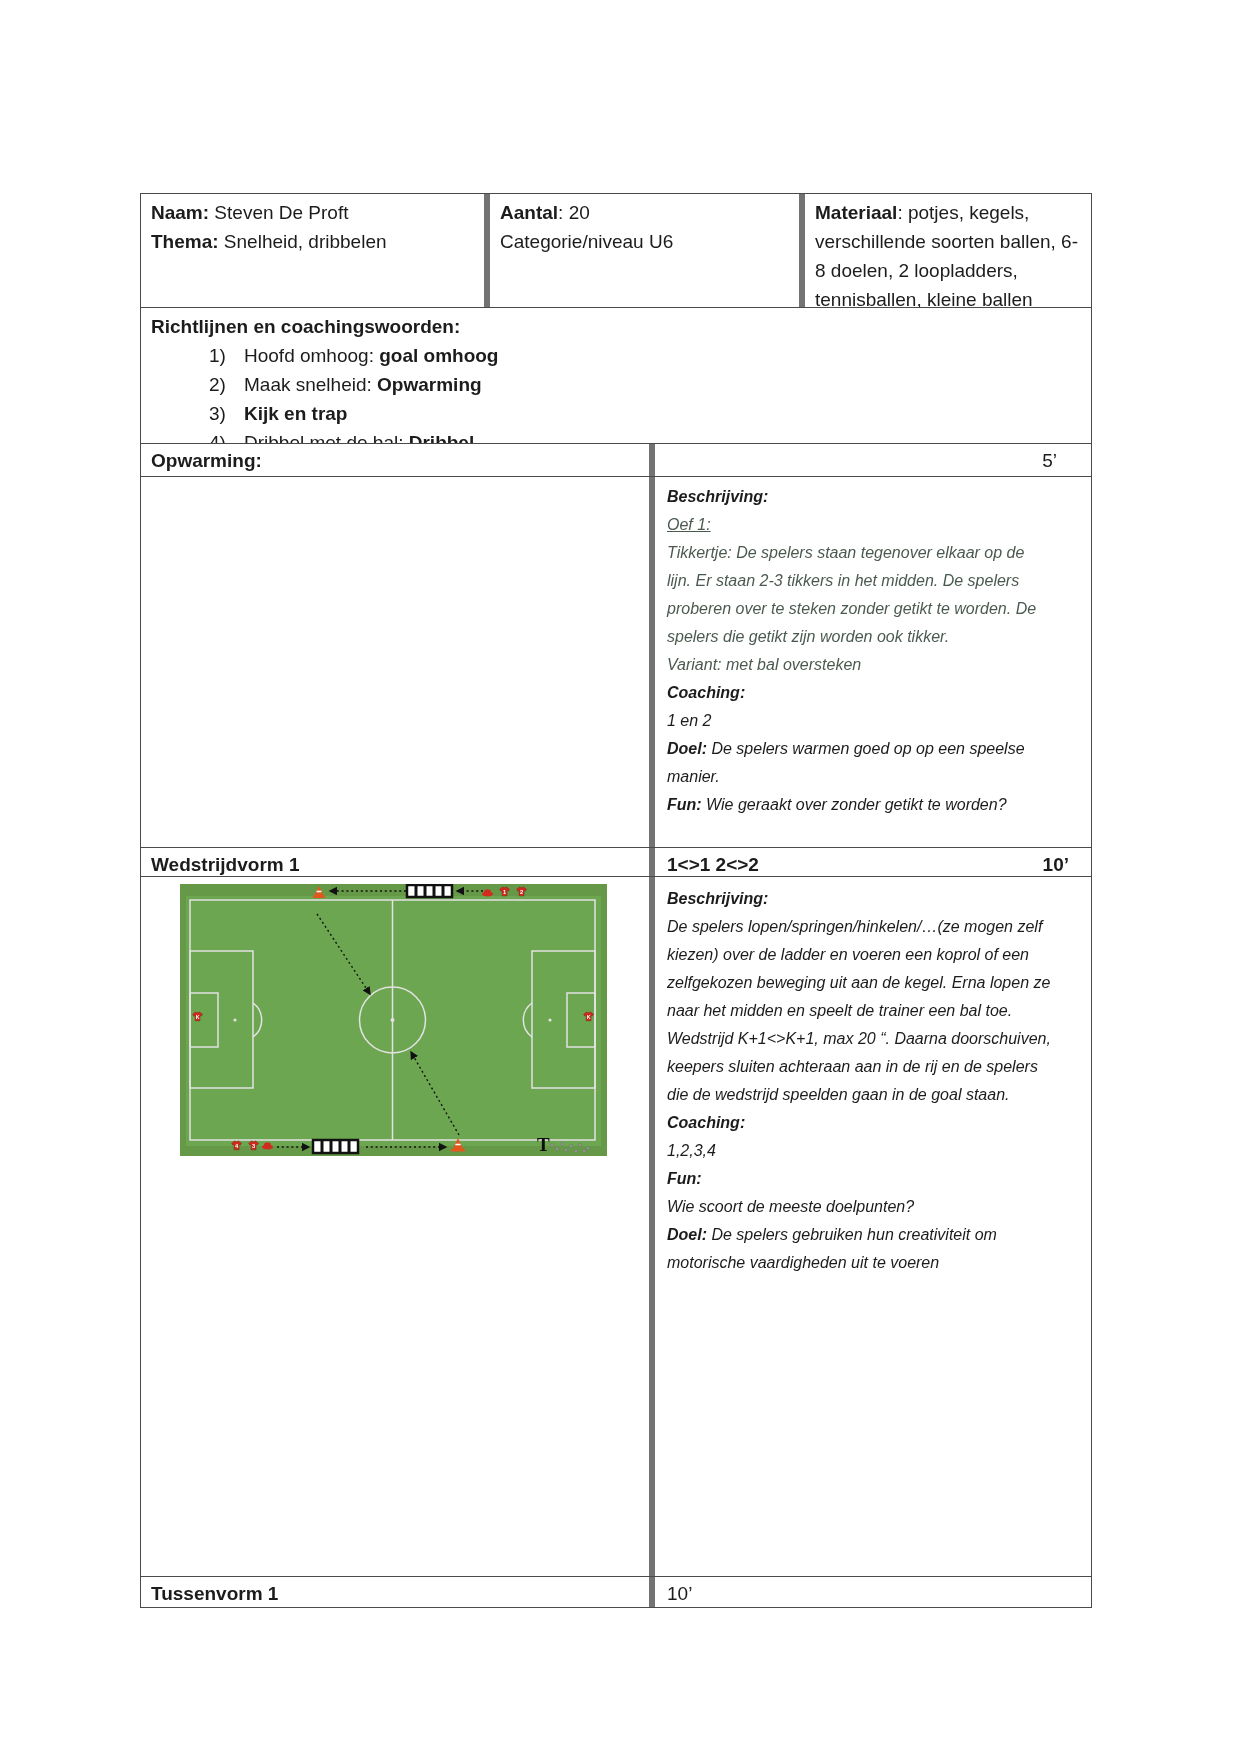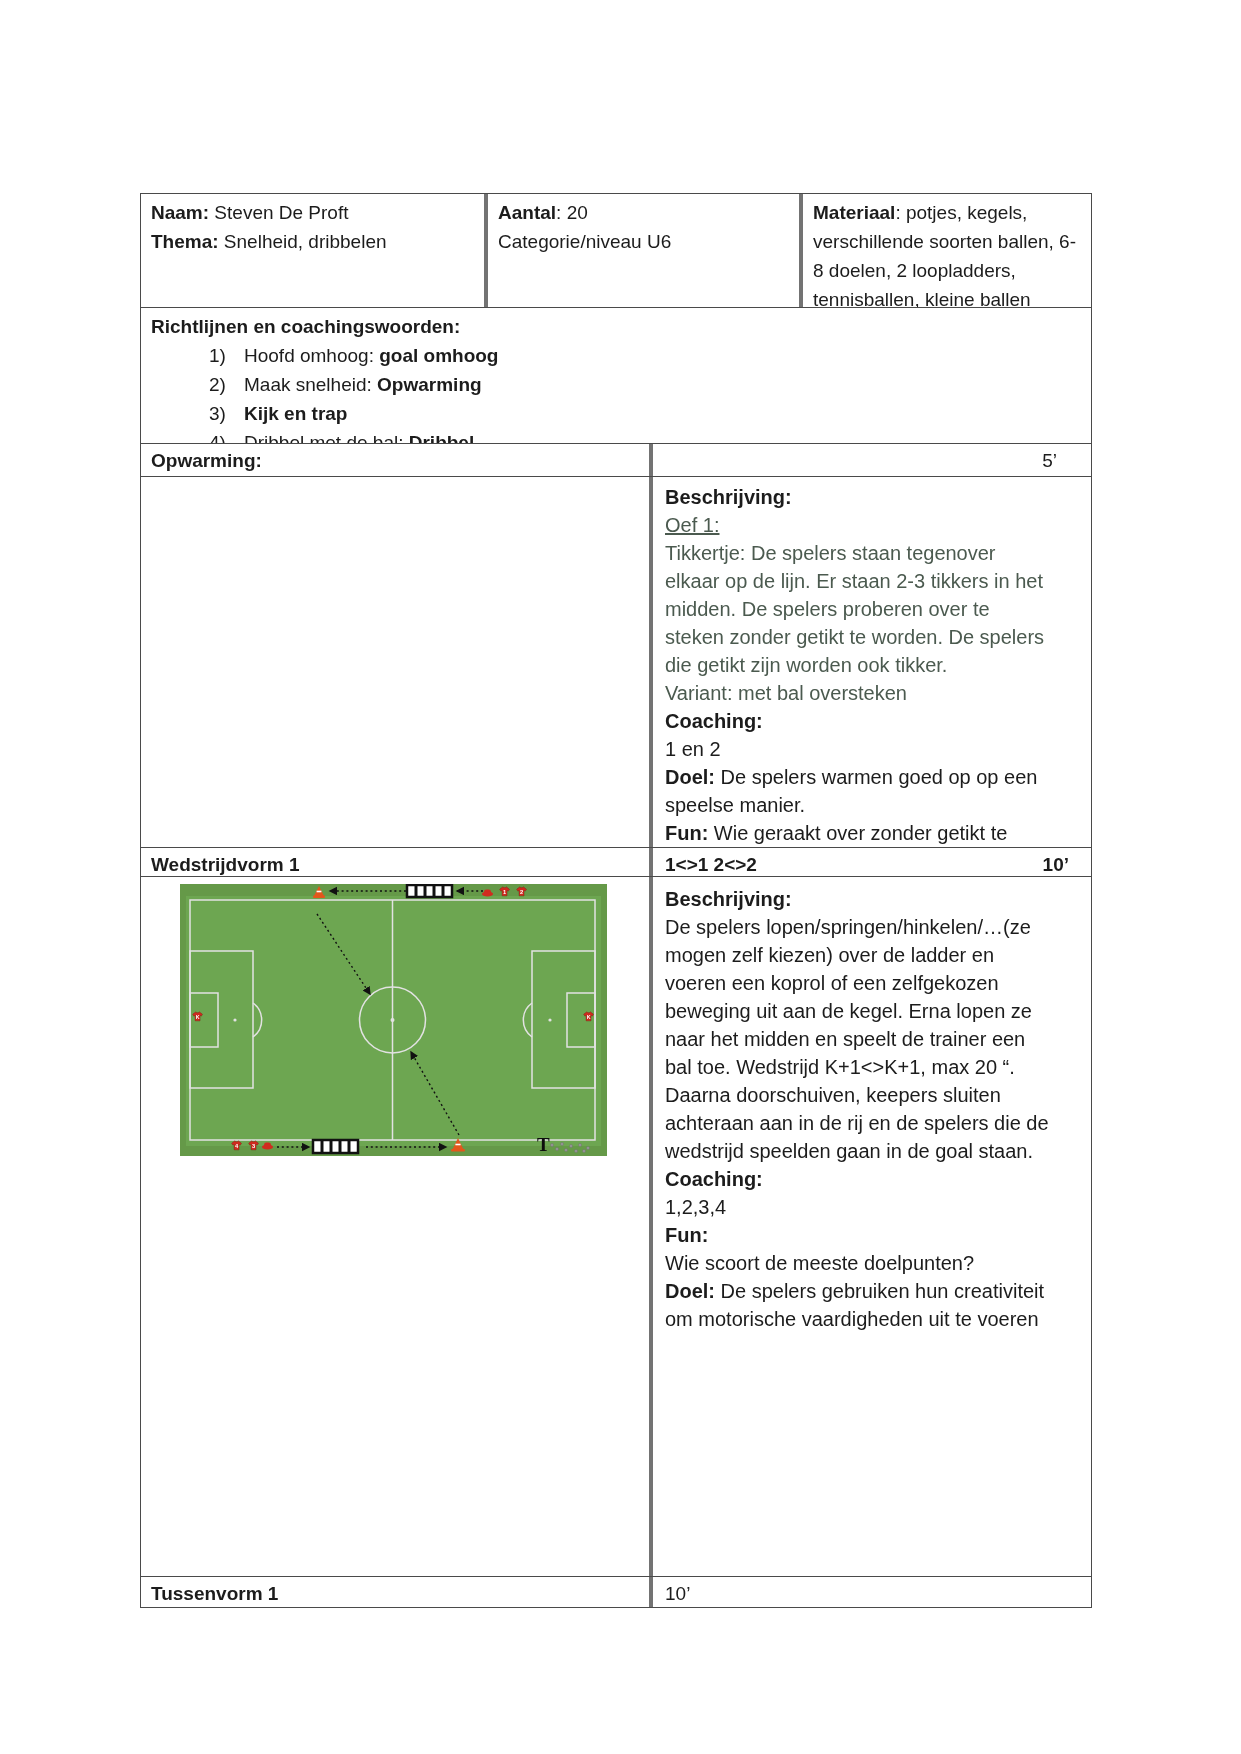--- a/index.html
+++ b/index.html
@@ -6,25 +6,25 @@
   body{
     width:1241px;height:1754px;background:#ffffff;position:relative;
     font-family:"Liberation Sans",sans-serif;color:#1c1c1c;
   }
   .doc-table{
     position:absolute;left:140px;top:193px;width:950px;
     border:1px solid #4a4a4a;
   }
   .row{display:flex;border-top:1px solid #4a4a4a;}
   .row:first-child{border-top:none;}
-  .cell{border-left:4px solid #737373;box-sizing:border-box;overflow:hidden;}
+  .cell{border-left:6px solid #737373;box-sizing:border-box;overflow:hidden;}
   .cell:first-child{border-left:none;}
   .b{font-weight:bold;}
   .fs{font-size:19px;line-height:29px;}
-  .body-fs{font-size:20px;line-height:28px;}
+  .body-fs{font-size:16px;line-height:28px;font-style:italic;}
   
   .r1{height:113px;}
   .r1 .cell{padding:4px 10px 0 10px;}
   .c1{width:343px;}
   .c2{width:315px;}
   .c3{flex:1;}
   
   .r2{height:135px;}
   .r2 .cell{width:100%;padding:4px 10px 0 10px;}
   .rl-item{display:flex;}

